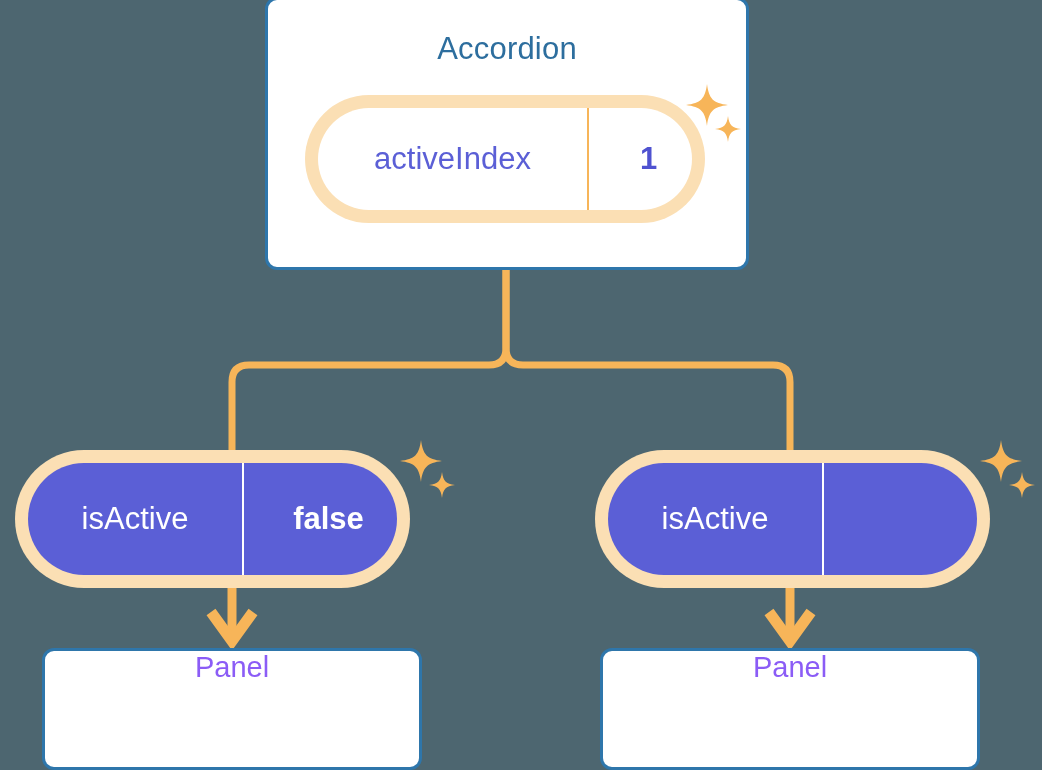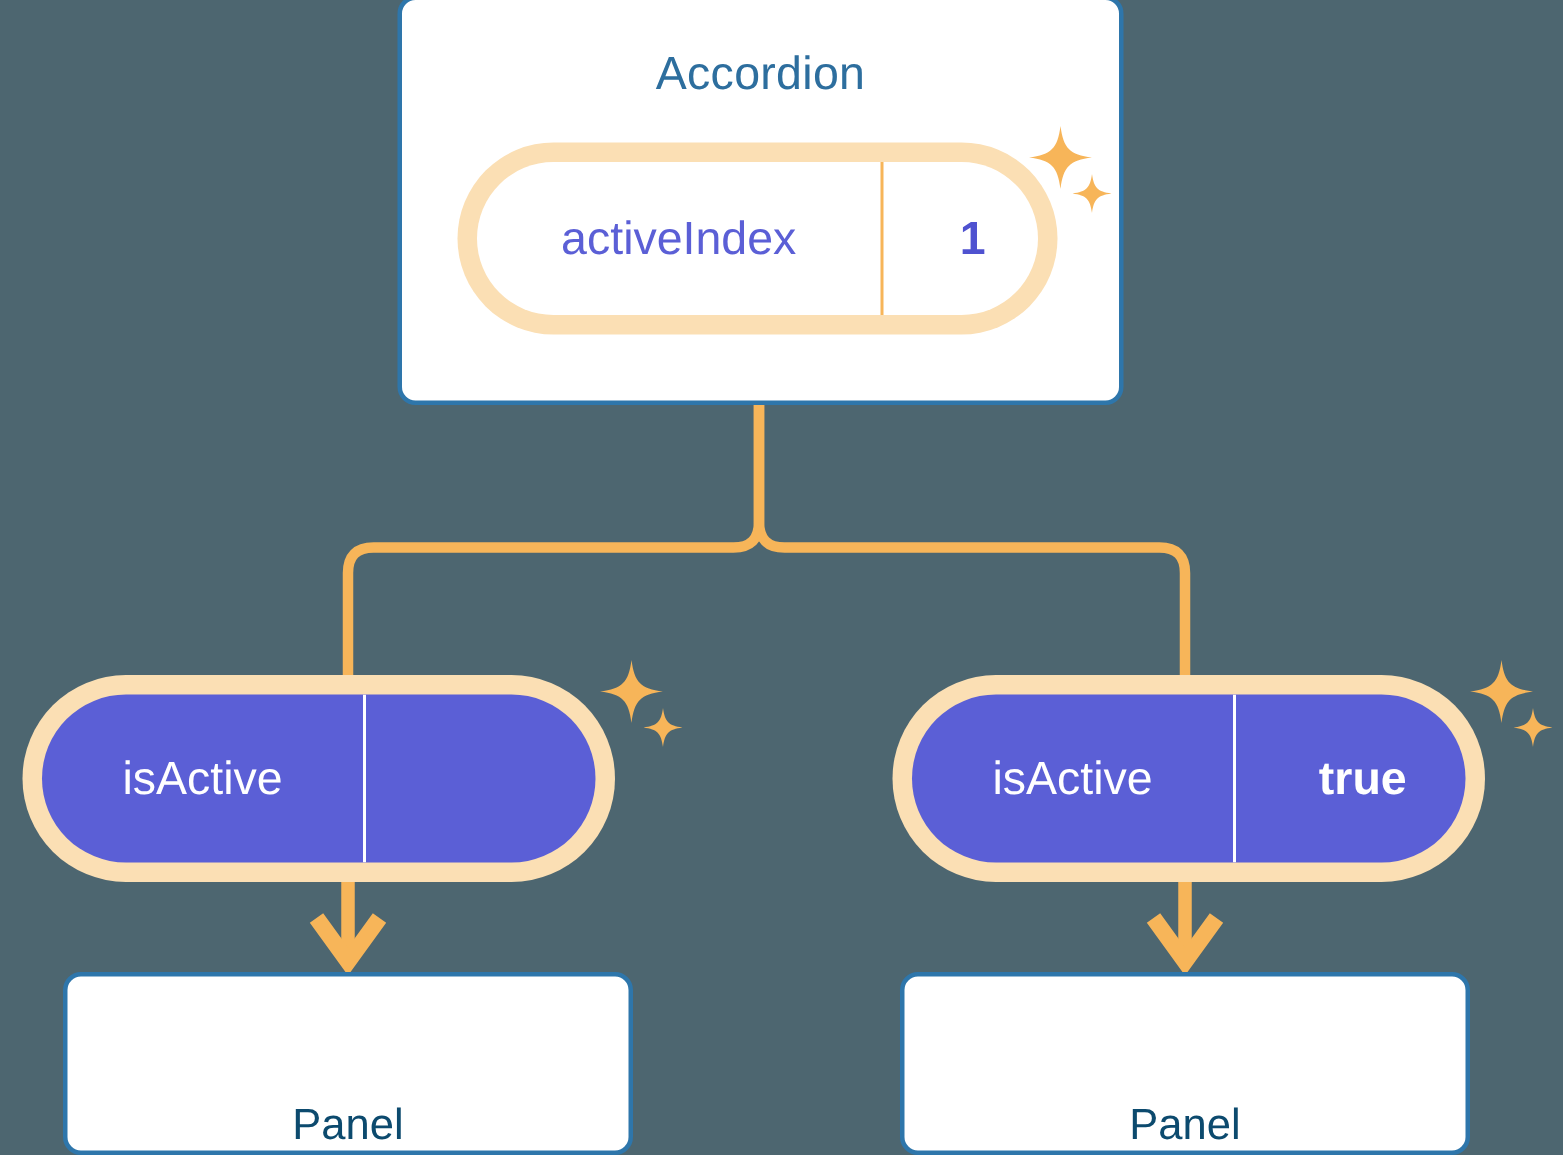--- a/index.html
+++ b/index.html
@@ -105,22 +105,22 @@
   .spark{position:absolute;}
   .spark svg{display:block;}
 
   
   .panel{
     position:absolute;
     background:#ffffff;
     border:3px solid #2e76ab;
     border-radius:12px;
     box-sizing:border-box;
-    display:flex;align-items:flex-end;justify-content:center;
-    color:#0c4a6e;
+    display:flex;align-items:flex-start;justify-content:center;
+    color:#8b5cf6;
     font-size:29px;
     z-index:3;
   }
   #panel-left { left:42px;  top:648px; width:380px; height:122px; }
   #panel-right{ left:600px; top:648px; width:380px; height:122px; }
 </style>
 </head>
 <body>
 
 <div id="stage">
@@ -171,20 +171,21 @@
     <div class="spark" style="left:29px;top:32px;">
       <svg width="26" height="26" viewBox="0 0 26 26">
         <path d="M13 0 C14.3 9.3 16.7 11.7 26 13 C16.7 14.3 14.3 16.7 13 26 C11.7 16.7 9.3 14.3 0 13 C9.3 11.7 11.7 9.3 13 0 Z" fill="#f7b559"></path>
       </svg>
     </div>
   </div>
 
   <div class="pill pill-purple" id="pill-left">
     <div class="pill-inner">
       <div class="pill-key">isActive</div>
+      <div class="pill-val">false</div>
     </div>
   </div>
 
   <div class="sparkles" style="left:400px;top:440px;width:70px;height:70px;">
     <div class="spark" style="left:0px;top:0px;">
       <svg width="42" height="42" viewBox="0 0 42 42">
         <path d="M21 0 C23 15 27 19 42 21 C27 23 23 27 21 42 C19 27 15 23 0 21 C15 19 19 15 21 0 Z" fill="#f7b559"></path>
       </svg>
     </div>
     <div class="spark" style="left:29px;top:32px;">
@@ -194,21 +195,20 @@
     </div>
   </div>
 
   <div class="panel" id="panel-left">
     <span>Panel</span>
   </div>
 
   <div class="pill pill-purple" id="pill-right">
     <div class="pill-inner">
       <div class="pill-key">isActive</div>
-      <div class="pill-val">true</div>
     </div>
   </div>
 
   <div class="sparkles" style="left:980px;top:440px;width:70px;height:70px;">
     <div class="spark" style="left:0px;top:0px;">
       <svg width="42" height="42" viewBox="0 0 42 42">
         <path d="M21 0 C23 15 27 19 42 21 C27 23 23 27 21 42 C19 27 15 23 0 21 C15 19 19 15 21 0 Z" fill="#f7b559"></path>
       </svg>
     </div>
     <div class="spark" style="left:29px;top:32px;">

